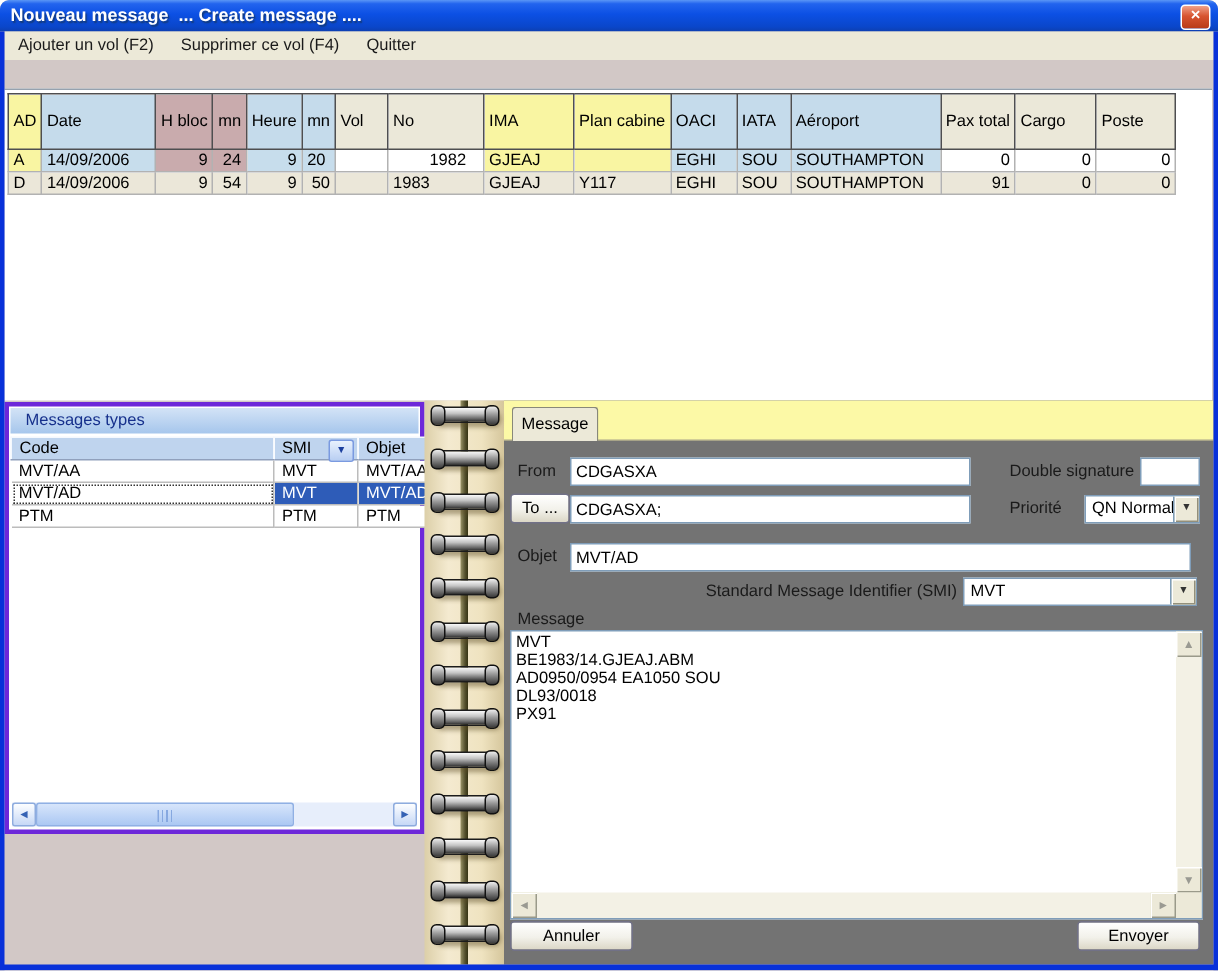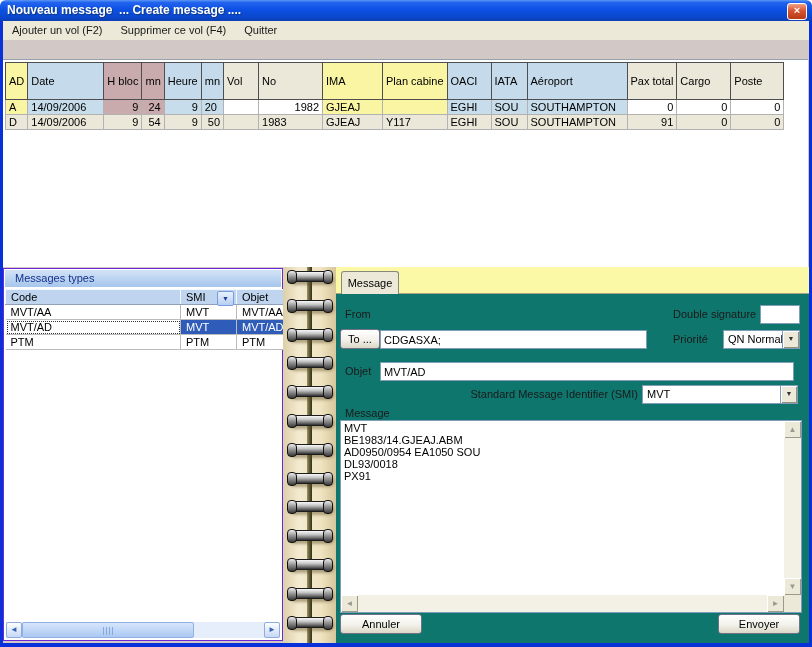--- a/index.html
+++ b/index.html
@@ -31,22 +31,22 @@
   .fl-table th{border:1px solid #4e4e50;font-weight:normal;text-align:left;padding:12px 3px;
     height:15px;box-sizing:border-box;overflow:hidden;white-space:nowrap;}
   .fl-table td{border:1px solid #b2b2b2;padding:1px 3px;height:15px;box-sizing:border-box;
     overflow:hidden;white-space:nowrap;}
   .h-yellow{background:#f9f5a2;} .h-blue{background:#c5dbeb;}
   .h-mauve{background:#c9abad;} .h-plain{background:#ebe8d9;}
   .r-yellow{background:#f9f5a2;} .r-blue{background:#c7ddec;}
   .r-mauve{background:#c9abad;} .r-plain{background:#ffffff;}
   .c-beige{background:#ebe7d9;}
   
-  .msgtypes{position:absolute;left:3px;top:268px;width:280px;height:373px;background:#fff;
-    border:1px solid #6d28d9;box-sizing:border-box;}
+  .msgtypes{position:absolute;left:3px;top:268px;width:280px;height:288px;background:#fff;
+    border:3px solid #6d28d9;box-sizing:border-box;}
   .mt-titlebar{position:absolute;left:1px;top:1px;right:1px;height:17px;
     background:linear-gradient(180deg,#d3e3f6,#a6c6ec);color:#16308c;padding:2px 0 0 10px;box-sizing:border-box;}
   .mt-table{position:absolute;left:1px;top:20px;border-collapse:collapse;table-layout:fixed;
     width:278px;font-size:11px;padding-left:20px;}
   .mt-table th{background:#bfd4ee;border:1px solid #f4f8fe;border-bottom:1px solid #90a0bc;
     text-align:left;font-weight:normal;padding:1px 5px;height:15px;box-sizing:border-box;position:relative;}
   .mt-table td{border-right:1px solid #bcbcbc;border-bottom:1px solid #bcbcbc;background:#fff;
     padding:1px 5px;height:15px;box-sizing:border-box;overflow:hidden;white-space:nowrap;}
   .sel{background:#2e5cb8 !important;color:#fff;}
   .focus-cell{outline:1px dotted #333;outline-offset:-2px;}
@@ -68,21 +68,21 @@
     background:linear-gradient(90deg,#dccfa8,#f4ead0 30%,#efe3c0 72%,#d5c69c);}
   .rod{position:absolute;left:24px;top:0;width:5px;height:100%;
     background:linear-gradient(90deg,#9a9468,#55512e 60%,#353313);}
   .ring{position:absolute;left:5px;width:42px;height:9px;border-radius:5px;z-index:2;
     background:linear-gradient(180deg,#fafafa,#c4c4c4 40%,#6a6a6a 78%,#2e2e2e);
     border:1px solid #1c1c1c;box-shadow:2px 3px 3px rgba(90,75,35,.45);}
   .ring::before,.ring::after{content:"";position:absolute;top:-2px;width:8px;height:12px;
     border-radius:4px;background:linear-gradient(180deg,#eee,#999 45%,#3a3a3a);border:1px solid #111;}
   .ring::before{left:-2px;} .ring::after{right:-2px;}
   
-  .form{position:absolute;left:336px;top:267px;width:473px;height:376px;background:#0f766e;}
+  .form{position:absolute;left:336px;top:267px;width:473px;height:376px;background:#737373;}
   .tabstrip{position:absolute;left:0;top:0;right:0;height:27px;background:#fcf9a6;
     border-bottom:1px solid #a8a488;box-sizing:border-box;}
   .tab{position:absolute;left:5px;top:4px;width:58px;height:23px;background:#ece9d8;
     border:1px solid #88887a;border-bottom:none;border-radius:3px 3px 0 0;text-align:center;
     line-height:22px;box-sizing:border-box;}
   .lbl{position:absolute;color:#1a1a1a;}
   .txt{position:absolute;height:19px;border:1px solid #7f9db9;background:#fff;
     font:11px "Liberation Sans",sans-serif;padding:0 3px;box-sizing:border-box;}
   .combo{position:absolute;height:19px;background:#fff;border:1px solid #7f9db9;box-sizing:border-box;}
   .combo-text{position:absolute;left:4px;top:2px;white-space:nowrap;}
@@ -143,21 +143,21 @@
         </thead>
       <tbody>
           <tr>
             <td class="r-yellow" style="text-align: left;">A</td>
             <td class="r-blue" style="text-align: left;">14/09/2006</td>
             <td class="r-mauve" style="text-align: right;">9</td>
             <td class="r-mauve" style="text-align: right;">24</td>
             <td class="r-blue" style="text-align: right;">9</td>
             <td class="r-blue" style="text-align: left;">20</td>
             <td class="r-plain" style="text-align: left;"></td>
-            <td class="r-plain" style="text-align: right; padding-left: 19px;">1982</td>
+            <td class="r-plain" style="text-align: center; padding-left: 19px;">1982</td>
             <td class="r-yellow" style="text-align: left;">GJEAJ</td>
             <td class="r-yellow" style="text-align: left;"></td>
             <td class="r-blue" style="text-align: left;">EGHI</td>
             <td class="r-blue" style="text-align: left;">SOU</td>
             <td class="r-blue" style="text-align: left;">SOUTHAMPTON</td>
             <td class="r-plain" style="text-align: right;">0</td>
             <td class="r-plain" style="text-align: right;">0</td>
             <td class="r-plain" style="text-align: right;">0</td>
           </tr>
           <tr>
@@ -237,20 +237,21 @@
       <div class="ring" style="top: 320.8px;"></div>
       <div class="ring" style="top: 349.6px;"></div>
     </div>
 
   <div class="form">
     <div class="tabstrip">
       <div class="tab">Message</div>
     </div>
 
     <span class="lbl" style="left:9px;top:41px">From</span>
+    <input class="txt" style="left: 44px; top: 38px; width: 267px;" value="CDGASXA">
     <span class="lbl" style="left:337px;top:41px">Double signature</span>
     <input class="txt" style="left: 424px; top: 38px; width: 40px;" value="">
 
     <button class="xp-btn" style="left:4px;top:62px;width:40px;height:20px">To ...</button>
     <input class="txt" style="left: 44px; top: 63px; width: 267px;" value="CDGASXA;">
     <span class="lbl" style="left:337px;top:66px">Priorité</span>
     <div class="combo" style="left:387px;top:63px;width:77px">
       <span class="combo-text">QN Normal</span>
       <span class="combo-arrow">▼</span>
     </div>

